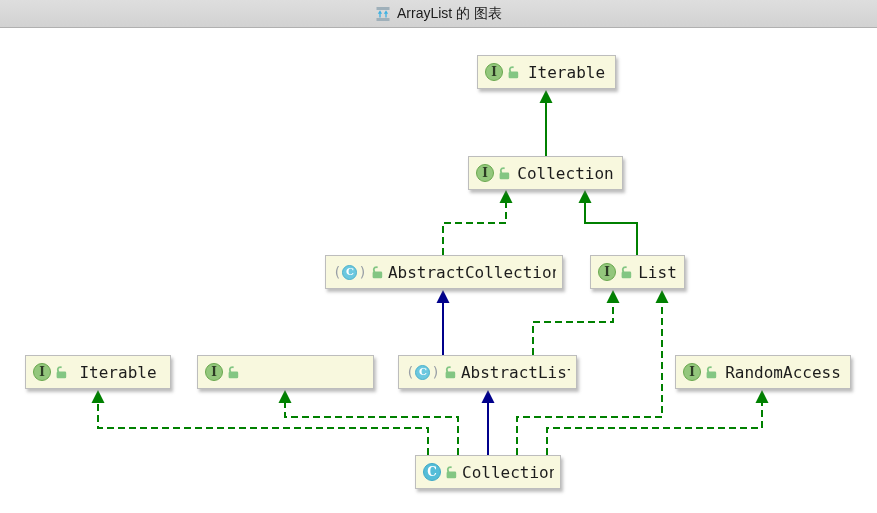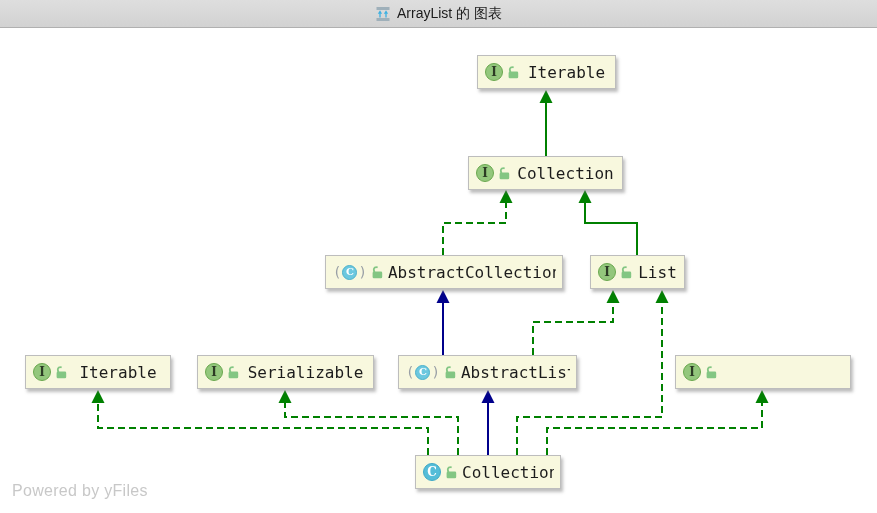--- a/index.html
+++ b/index.html
@@ -180,21 +180,20 @@
         <span class="label">Iterable</span>
       </div>
       <div class="node" style="left: 197px; top: 355px; width: 177px; height: 34px;">
         <span class="ic-wrap">
           <span class="circle-ic ic-interface">I</span>
           <svg width="13" height="13" viewBox="0 0 13 13">
             <path d="M3.4 6.2 V4.1 A2.5 2.5 0 0 1 7.7 2.4" fill="none" stroke="#83c683" stroke-width="1.8" transform="rotate(-14 3.4 6.2)"></path>
             <rect x="1.6" y="5.6" width="9.6" height="6.6" rx="1.3" fill="#83c683"></rect>
           </svg>
         </span>
-        <span class="label">Serializable</span>
       </div>
       <div class="node" style="left: 398px; top: 355px; width: 179px; height: 34px;">
         <span class="ic-wrap">
           <span class="abstract-group">
             <span class="paren">(</span>
             <span class="circle-ic ic-abstract">C</span>
             <span class="paren">)</span>
           </span>
           <svg width="13" height="13" viewBox="0 0 13 13">
             <path d="M3.4 6.2 V4.1 A2.5 2.5 0 0 1 7.7 2.4" fill="none" stroke="#83c683" stroke-width="1.8" transform="rotate(-14 3.4 6.2)"></path>
@@ -204,28 +203,28 @@
         <span class="label">AbstractList</span>
       </div>
       <div class="node" style="left: 675px; top: 355px; width: 176px; height: 34px;">
         <span class="ic-wrap">
           <span class="circle-ic ic-interface">I</span>
           <svg width="13" height="13" viewBox="0 0 13 13">
             <path d="M3.4 6.2 V4.1 A2.5 2.5 0 0 1 7.7 2.4" fill="none" stroke="#83c683" stroke-width="1.8" transform="rotate(-14 3.4 6.2)"></path>
             <rect x="1.6" y="5.6" width="9.6" height="6.6" rx="1.3" fill="#83c683"></rect>
           </svg>
         </span>
+        <span class="label">RandomAccess</span>
       </div>
       <div class="node" style="left: 415px; top: 455px; width: 146px; height: 34px;">
         <span class="ic-wrap">
           <span class="circle-ic ic-class">C</span>
           <svg width="13" height="13" viewBox="0 0 13 13">
             <path d="M3.4 6.2 V4.1 A2.5 2.5 0 0 1 7.7 2.4" fill="none" stroke="#83c683" stroke-width="1.8" transform="rotate(-14 3.4 6.2)"></path>
             <rect x="1.6" y="5.6" width="9.6" height="6.6" rx="1.3" fill="#83c683"></rect>
           </svg>
         </span>
         <span class="label">Collection</span>
       </div>
     </div>
 
-  <div id="watermark">Powered by yFiles</div>
 
 </div>
 
 </body></html>

